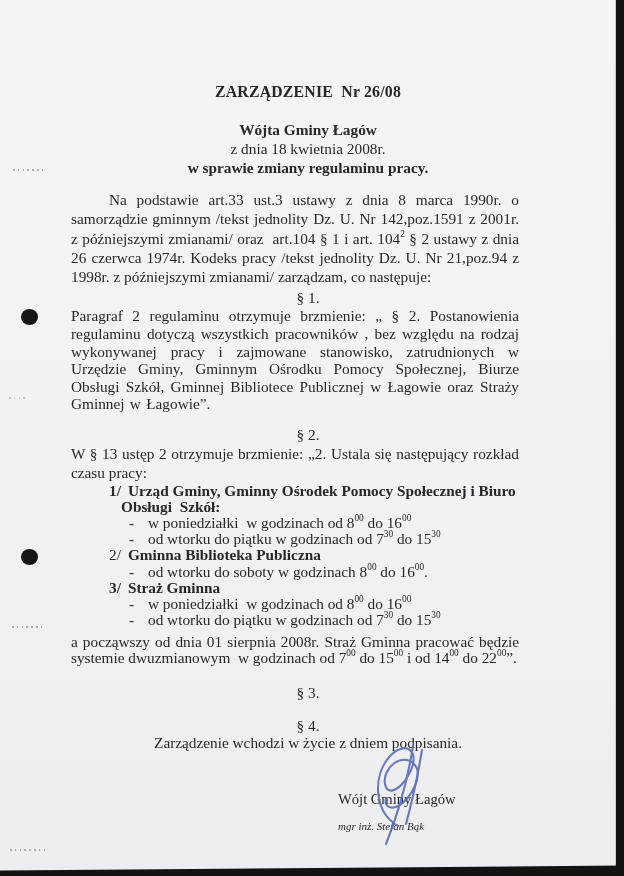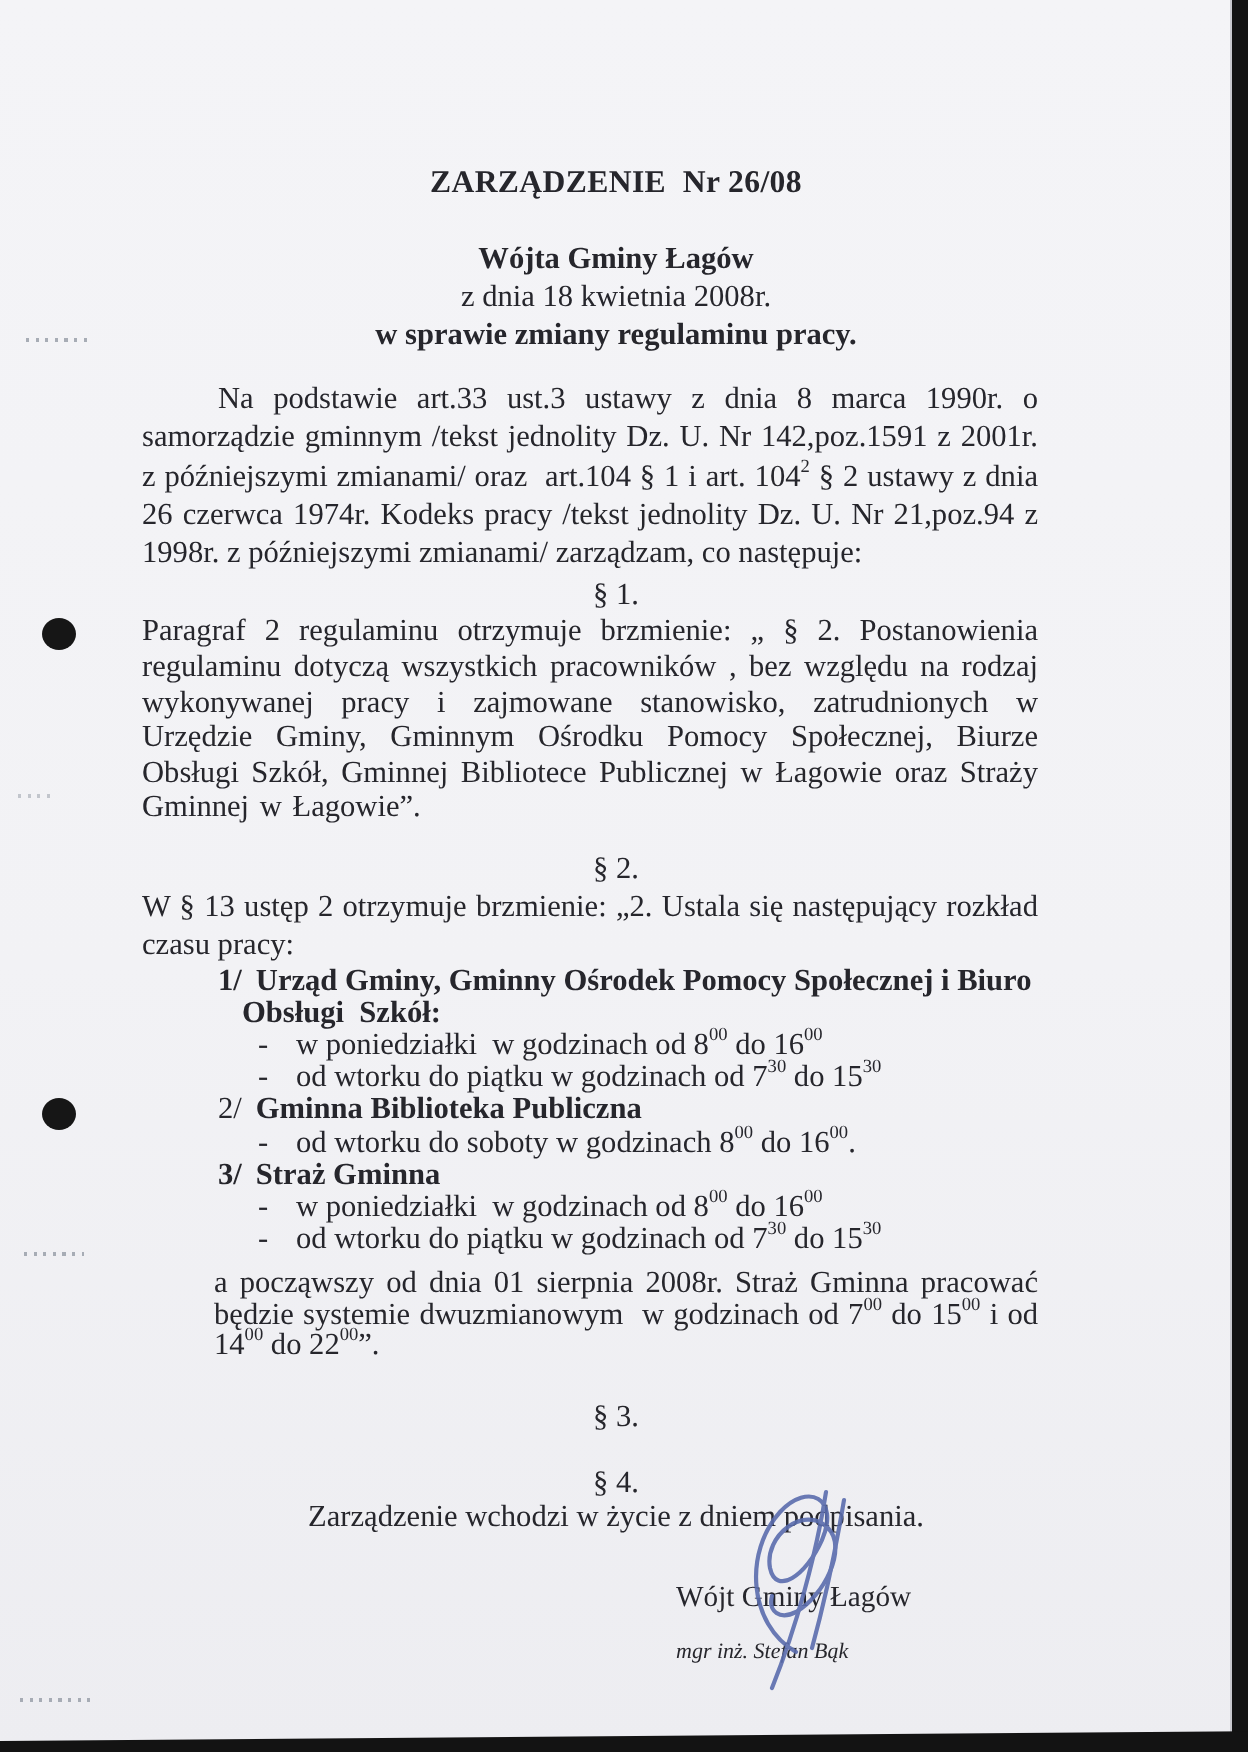--- a/index.html
+++ b/index.html
@@ -28,21 +28,21 @@
   .sec1{margin-top:3px;line-height:18px;}
   .s1body{text-align:justify;line-height:17.6px;word-spacing:1.5px;}
   .sec2{margin-top:13px;line-height:18px;}
   .intro{text-align:justify;line-height:19px;}
   .list{margin-top:1px;line-height:16.2px;}
   .item{font-weight:bold;padding-left:50px;text-indent:-12px;}
   .item .num{font-weight:bold;margin-right:7px;}
   .item.num-regular .num{font-weight:normal;}
   .entry{display:flex;padding-left:58px;line-height:16px;}
   .entry .dash{width:19px;flex:none;}
-  .closing{margin-top:6px;text-align:justify;line-height:15.8px;margin-left:36px;}
+  .closing{margin-top:6px;text-align:justify;line-height:15.8px;}
   .sec3{margin-top:19px;line-height:17px;}
   .secbody{line-height:17px;}
   .sec4{margin-top:16px;line-height:17px;}
   sup{font-size:9.3px;line-height:0;position:relative;top:-1px;letter-spacing:0;}
   .sig-title{position:absolute;left:338px;top:791px;font-size:14.6px;color:var(--ink,#26262c);}
   .sig-name{position:absolute;left:338px;top:820px;font-size:11px;font-style:italic;color:var(--ink,#26262c);}
   .sig-svg{position:absolute;left:346px;top:740px;pointer-events:none;}
   .hole-dot{position:absolute;width:17px;height:16px;border-radius:50%;background:var(--punch,#161616);}
   .dot-top{left:21px;top:309px;}
   .dot-bottom{left:21px;top:549px;}

